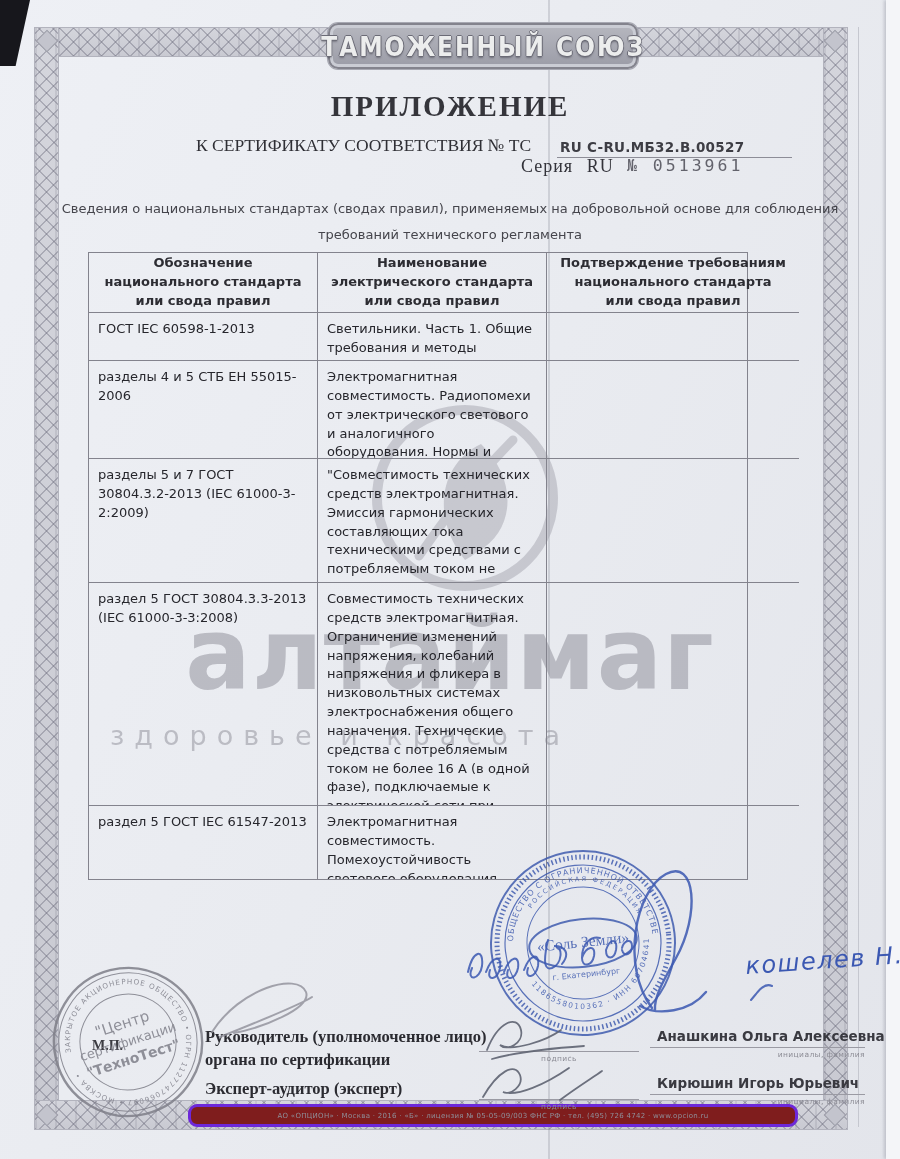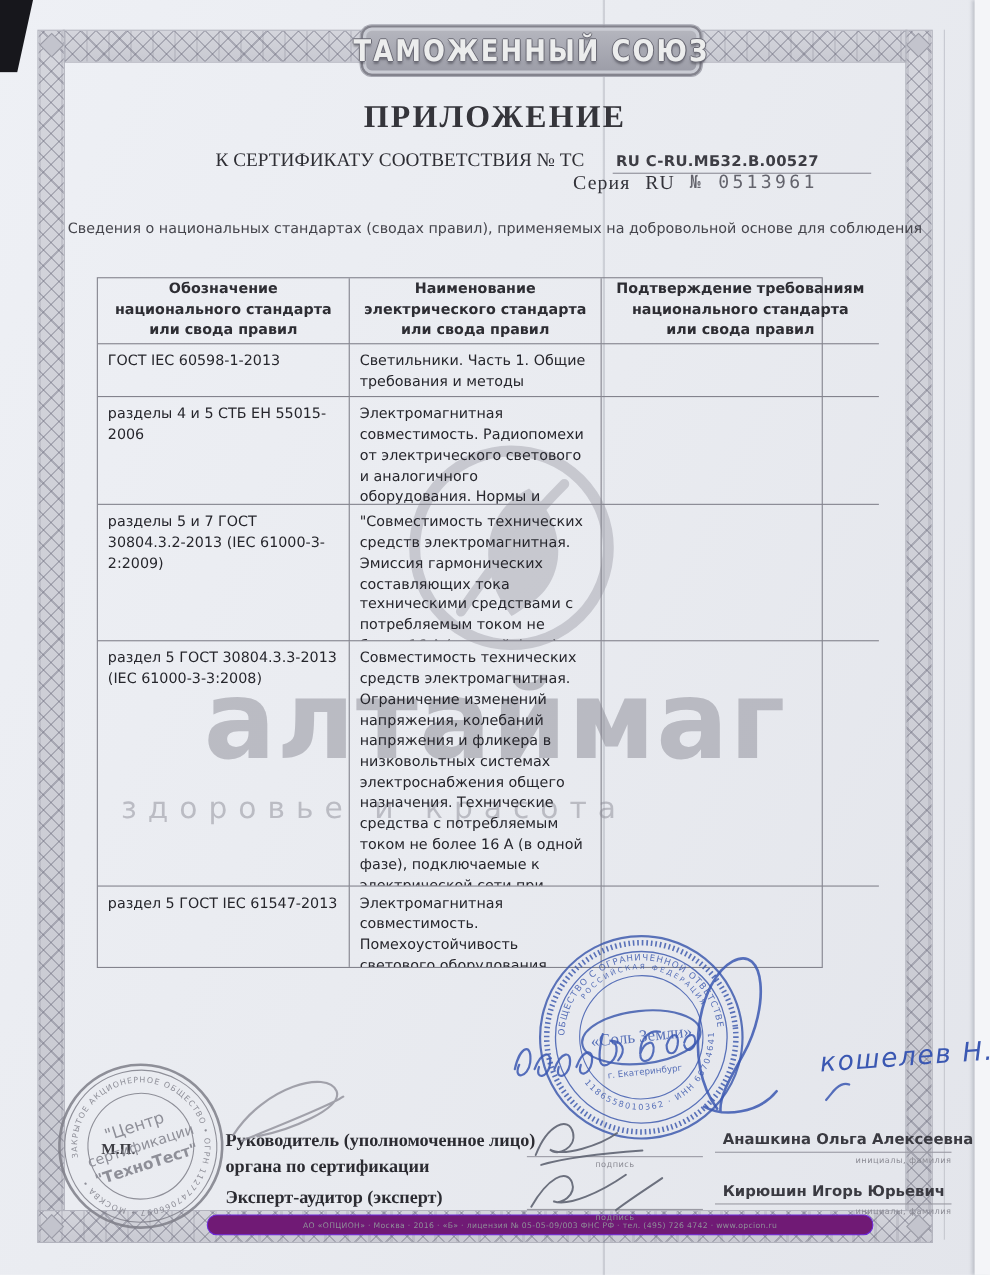--- a/index.html
+++ b/index.html
@@ -107,21 +107,21 @@
     line-height:1.38;color:#2b2b31;
   }
   .sig-line{position:absolute;width:160px;height:1px;background:#9a9aa3;z-index:4;}
   .cap{position:absolute;z-index:4;font-size:7.5px;color:#8b8b94;letter-spacing:.4px;}
   .person{position:absolute;z-index:4;font-size:13.5px;font-weight:bold;color:#3a3a41;white-space:nowrap;}
   .name-line{position:absolute;width:215px;height:1px;background:#9a9aa3;z-index:4;}
   .mp{position:absolute;left:92px;top:1038px;z-index:4;font-family:"Liberation Serif",serif;font-weight:bold;font-size:14px;color:#3c3c42;}
   
   .imprint{
     position:absolute;left:188px;top:1104px;width:604px;height:17px;z-index:3;
-    border:1px solid #6d28d9;border-radius:9px;background:#701a75;
+    border:3px solid #6d28d9;border-radius:9px;background:#7f1d1d;
     display:flex;align-items:center;justify-content:center;
     font-size:7px;color:#8f8f99;letter-spacing:.3px;white-space:nowrap;overflow:hidden;
   }
   svg text{font-family:"DejaVu Sans",sans-serif;}
   .serif-svg{font-family:"Liberation Serif",serif;}
 </style>
 </head>
 <body>
 
 <div class="band band-h" style="left:57px;top:27px;width:766px;"></div>
@@ -142,20 +142,21 @@
 </div>
 
 <div class="doc-title">ПРИЛОЖЕНИЕ</div>
 <div class="cert-label">К СЕРТИФИКАТУ СООТВЕТСТВИЯ  № ТС</div>
 <div class="cert-number">RU C-RU.МБ32.В.00527</div>
 <div class="cert-underline"></div>
 <div class="series-label">Серия RU</div>
 <div class="series-number">№ 0513961</div>
 <div class="intro">
   <div>Сведения о национальных стандартах (сводах правил), применяемых на добровольной основе для соблюдения</div>
+  <div>требований технического регламента</div>
 </div>
 
 <svg class="abs" style="left:365px;top:398px;z-index:2;opacity:.5;" width="200" height="200" viewBox="0 0 200 200">
   <circle cx="100" cy="100" r="88" fill="none" stroke="#a6a6b0" stroke-width="10"></circle>
   <path d="M100,162 C66,120 74,66 116,46 C152,80 152,132 112,154 C108,157 104,160 100,162 Z" fill="#a6a6b0"></path>
   <path d="M54,158 C80,120 110,80 148,42" fill="none" stroke="#a6a6b0" stroke-width="9" stroke-linecap="round"></path>
 </svg>
 <div class="wm-brand">алтаймаг</div>
 <div class="wm-tagline">здоровье и красота</div>
 

